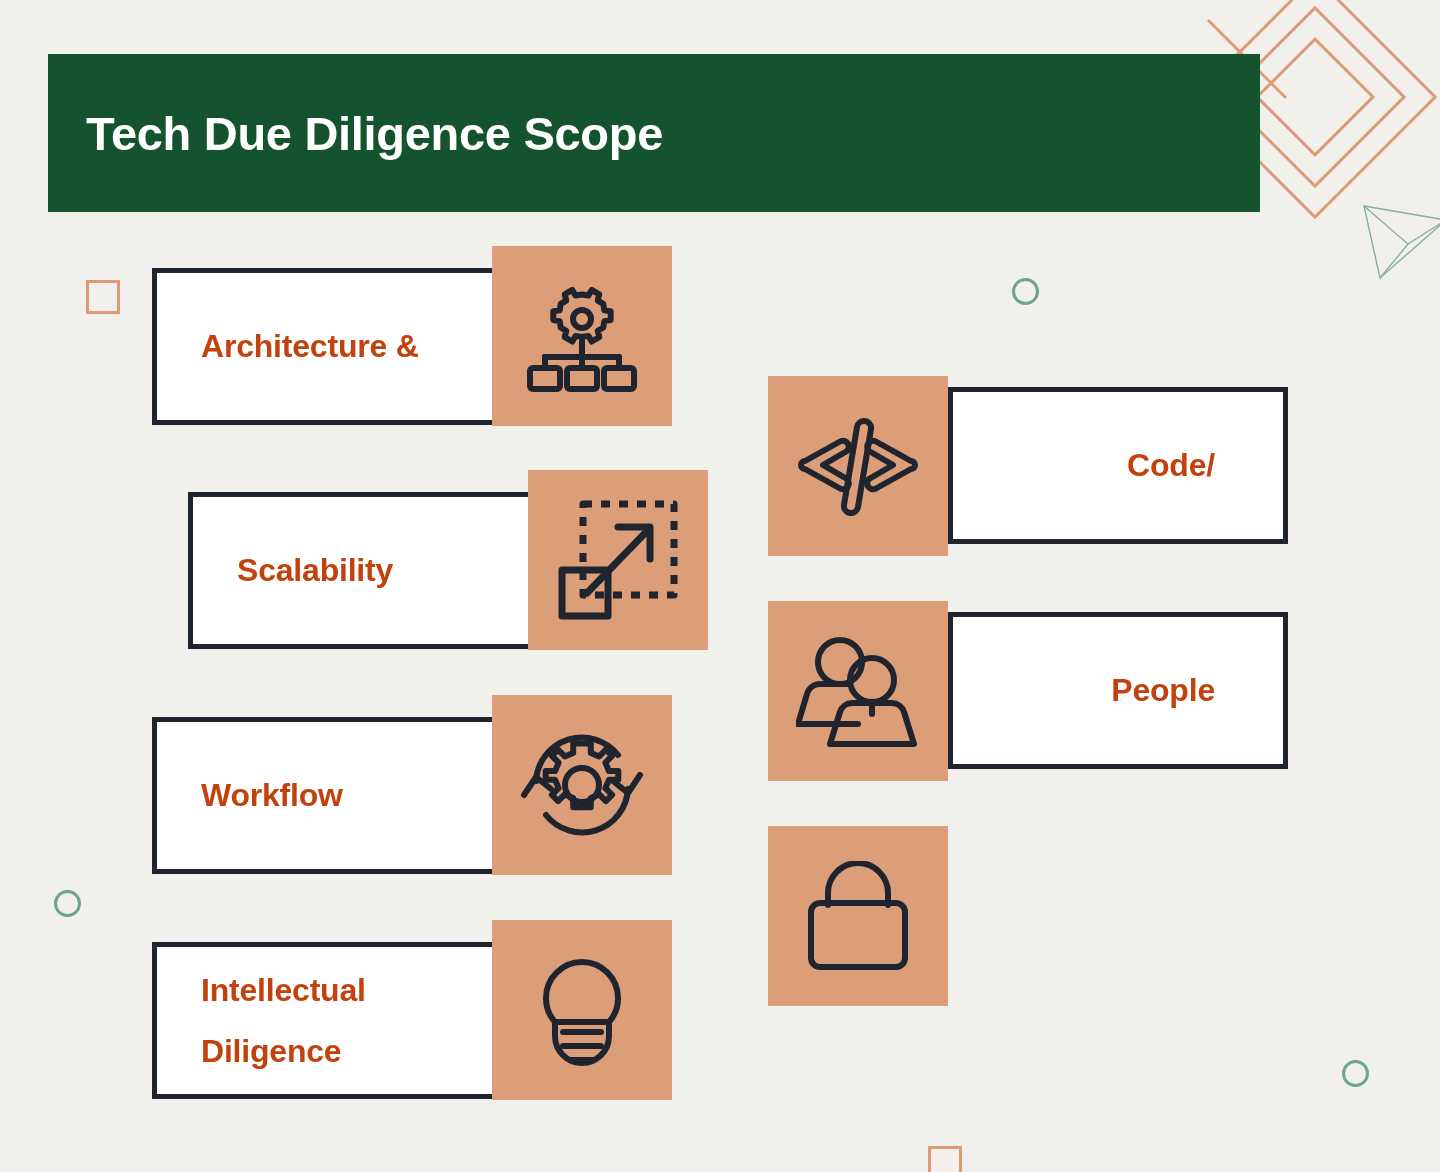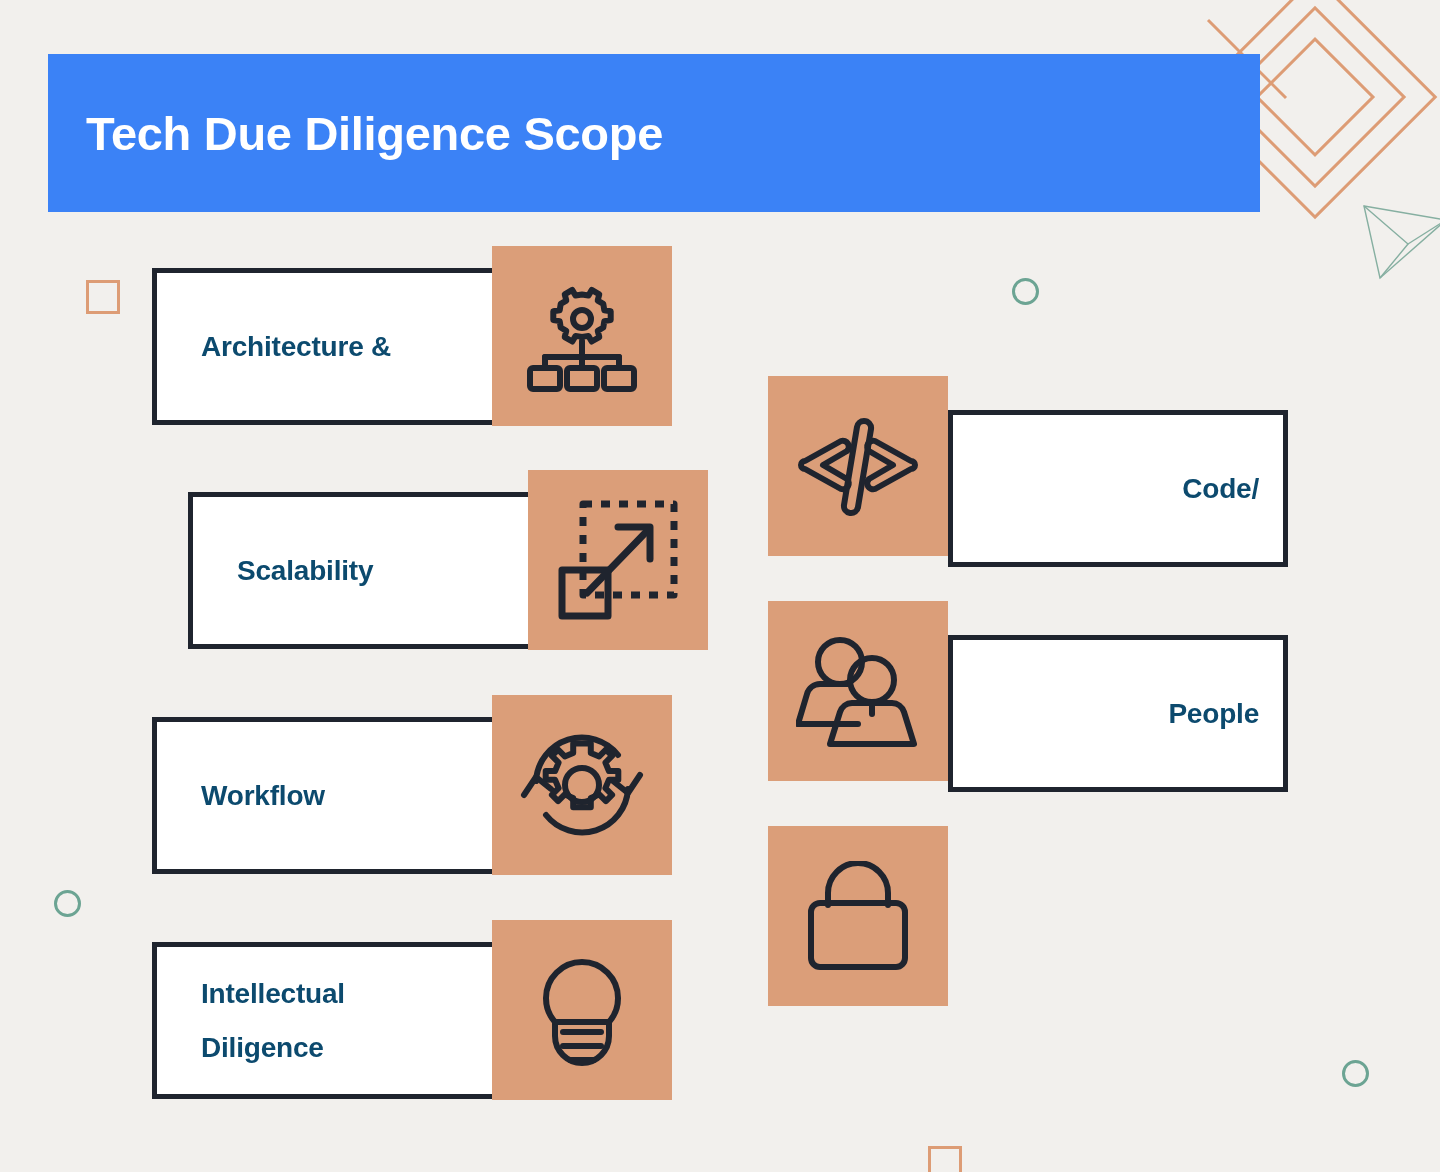--- a/index.html
+++ b/index.html
@@ -30,21 +30,21 @@
     box-sizing: border-box;
   }
 
   
   .title-bar {
     position: absolute;
     left: 48px;
     top: 54px;
     width: 1212px;
     height: 158px;
-    background: #3b82f6;
+    background: #14532d;
     display: flex;
     align-items: center;
   }
   .title-text {
     color: #FFFFFF;
     font-size: 47px;
     font-weight: bold;
     letter-spacing: -0.3px;
     margin-left: 38px;
   }
@@ -56,22 +56,22 @@
   }
   .card-box {
     position: absolute;
     background: #FFFFFF;
     border: 5px solid #1F242E;
     box-sizing: border-box;
     display: flex;
     align-items: center;
   }
   .card-label {
-    color: #0c4a6e;
-    font-size: 28px;
+    color: #c2410c;
+    font-size: 32px;
     font-weight: bold;
     line-height: 1.9;
     letter-spacing: -0.2px;
   }
   .tile {
     position: absolute;
     background: #DB9E79;
     display: flex;
     align-items: center;
     justify-content: center;
@@ -88,24 +88,24 @@
   .card-left .tile {
     left: 340px;
     top: 0;
     width: 180px;
     height: 180px;
   }
 
   
   .card-right .card-box {
     left: 180px;
-    top: 34px;
+    top: 11px;
     width: 340px;
     height: 157px;
-    padding-right: 24px;
+    padding-right: 68px;
     justify-content: flex-end;
     text-align: right;
   }
   .card-right .tile {
     left: 0;
     top: 0;
     width: 180px;
     height: 180px;
   }
 

